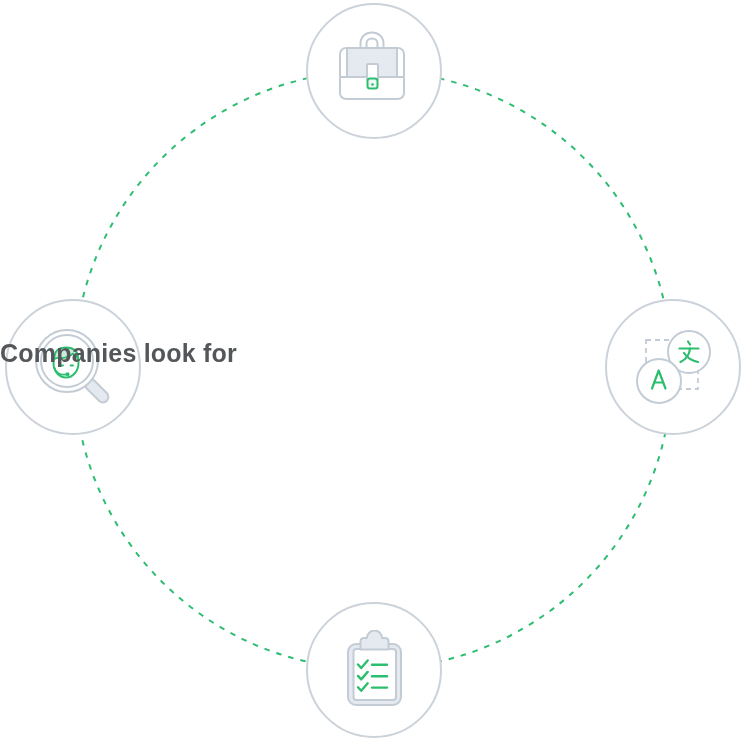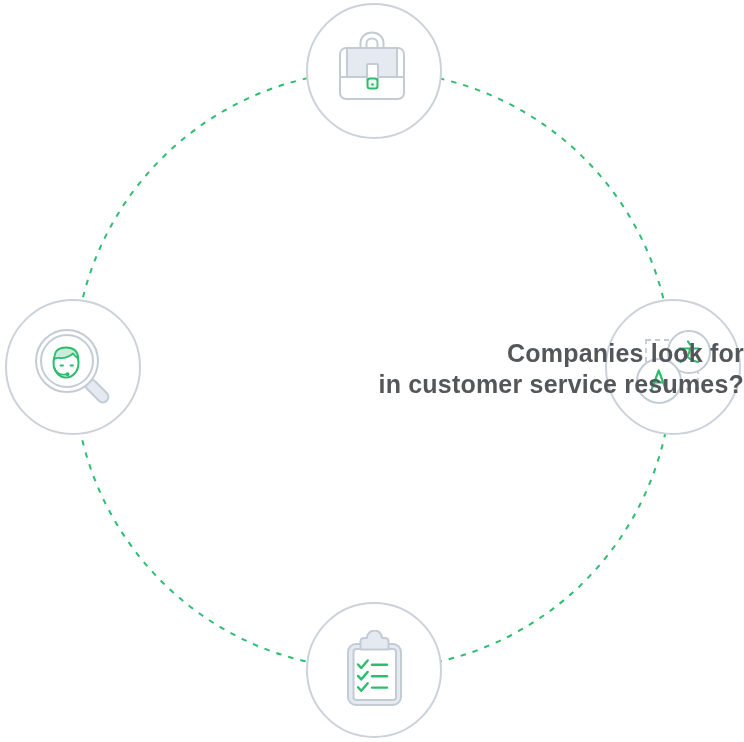--- a/index.html
+++ b/index.html
@@ -37,21 +37,21 @@
   .node-top    { left: 306px; top: 3px;   }
   .node-left   { left: 5px;   top: 299px; }
   .node-right  { left: 605px; top: 299px; }
   .node-bottom { left: 306px; top: 602px; }
   .node svg { display: block; }
   .title {
     position: absolute;
     left: 0;
     right: 0;
     top: 338px;
-    text-align: right;
+    text-align: left;
     font-size: 25px;
     line-height: 31px;
     font-weight: bold;
     color: #54575a;
     letter-spacing: 0.2px;
   }
 </style>
 </head>
 <body>
 
@@ -130,16 +130,15 @@
         <path d="M24,45.9 l3.2,3.5 l6.5,-7.5"></path>
         <path d="M38,46.2 H53"></path>
         <path d="M24,57.3 l3.2,3.5 l6.5,-7.5"></path>
         <path d="M38,57.6 H53"></path>
       </g>
     </svg>
   </div>
 
   <div class="title">
     <div>Companies look for</div>
-    <div>in customer service resumes?</div>
   </div>
 
 </div>
 
 </body></html>

